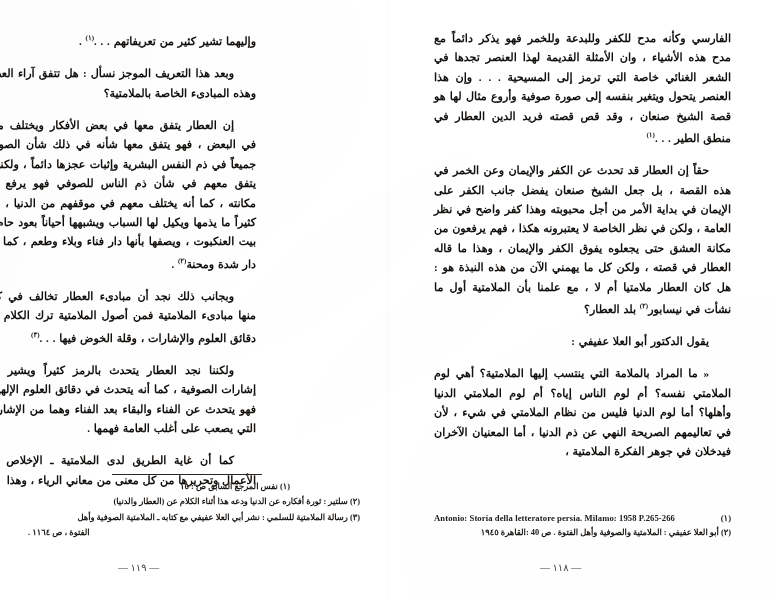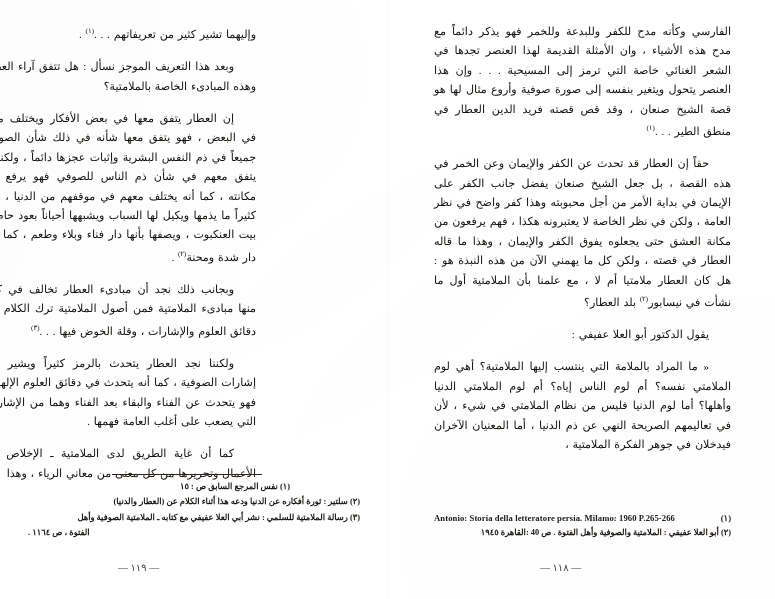--- a/index.html
+++ b/index.html
@@ -13,23 +13,24 @@
     width: 775px;
     height: 599px;
     background: #ffffff;
     overflow: hidden;
     font-family: "Liberation Serif", "DejaVu Serif", serif;
   }
 
   
   .leaf {
     position: absolute;
-    top: 0;
+    top: 7px;
     height: 579px;
     box-sizing: border-box;
+    font-weight: bold;
   }
   .leaf-right { 
     left: 388px;
     width: 387px;
     padding: 22px 44px 12px 46px;
   }
   .leaf-left {  
     left: 0px;
     width: 388px;
     padding: 22px 28px 0 28px;
@@ -156,21 +157,21 @@
       <p class="para">يقول الدكتور أبو العلا عفيفي :</p>
 
       <p class="para quote">« ما المراد بالملامة التي ينتسب إليها الملامتية؟ أهي لوم الملامتي نفسه؟ أم لوم الناس إياه؟ أم لوم الملامتي الدنيا وأهلها؟ أما لوم الدنيا فليس من نظام الملامتي في شيء ، لأن في تعاليمهم الصريحة النهي عن ذم الدنيا ، أما المعنيان الآخران فيدخلان في جوهر الفكرة الملامتية ،</p>
 
     </div>
   </div>
 
   <div class="fn-wrap fn-wrap-right">
 
     <div class="fn fn-latin">
-      <span>Antonio: Storia della letteratore persia. Milamo: 1960 P.265-266</span>
+      <span>Antonio: Storia della letteratore persia. Milamo: 1958 P.265-266</span>
       <span class="marker fn-num">(١)</span>
     </div>
 
     <div class="fn"><span class="fn-num">(٢)</span> <span>أبو العلا عفيفي : الملامتية والصوفية وأهل الفتوة . ص 40 :القاهرة ١٩٤٥</span></div>
   </div>
 
   <div class="folio folio-right">— ١١٨ —</div>
 
   <div class="leaf leaf-left">
     <div class="col">

